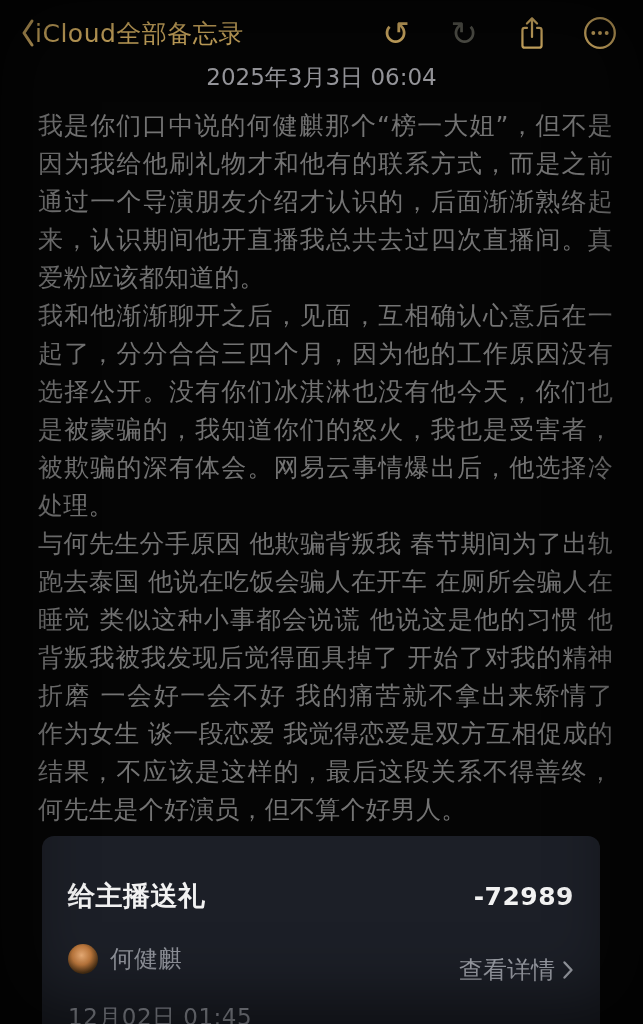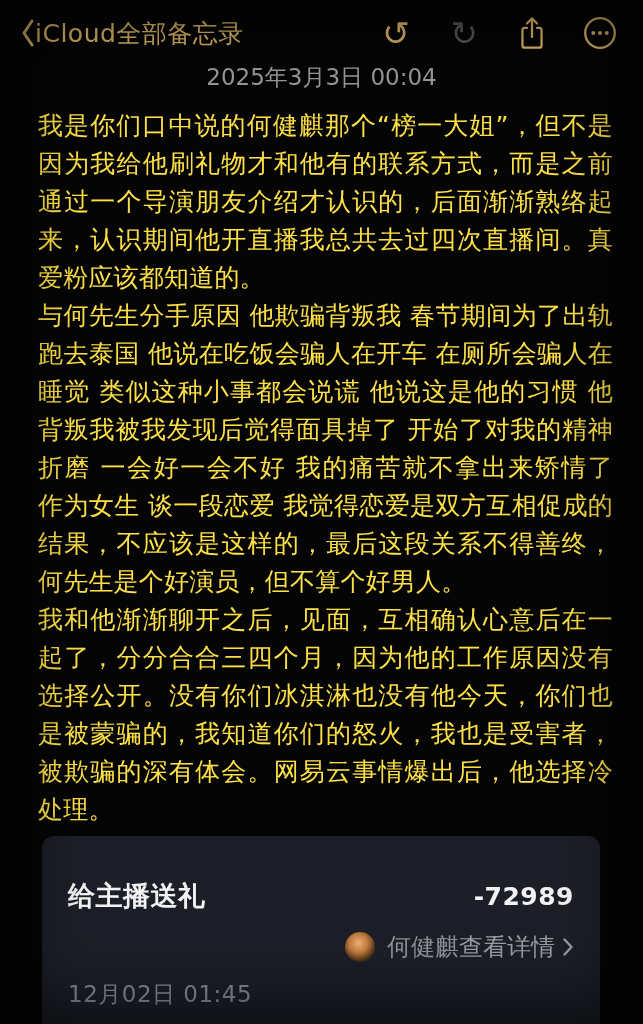--- a/index.html
+++ b/index.html
@@ -40,21 +40,21 @@
   
   .note-date{
     text-align:center;
     color:#97979c;
     font-size:23px;
     margin:4px 0 10px 0;
   }
   
   .note-body{
     padding:4px 30px 0 38px;
-    color:#fde047;
+    color:#737373;
     font-size:25px;
     line-height:38px;
     letter-spacing:.2px;
   }
   .note-body p{margin:0;text-align:justify;}
   
   .card{
     position:absolute;
     left:42px;top:836px;
     width:558px;height:220px;
@@ -62,31 +62,31 @@
     border-radius:12px;
     padding:42px 26px 0 26px;
     cursor:pointer;
   }
   .card-row1{
     display:flex;justify-content:space-between;align-items:center;
   }
   .card-title{color:#f2f2f2;font-size:27px;font-weight:700;letter-spacing:.5px;text-align:right;}
   .card-amount{color:#f2f2f2;font-size:25px;font-weight:700;letter-spacing:.5px;}
   .card-row2{
-    display:flex;justify-content:flex-end;align-items:center;
+    display:flex;justify-content:space-between;align-items:center;
     margin-top:17px;
   }
   .who{display:flex;align-items:center;gap:12px;}
   .avatar{
     width:30px;height:30px;border-radius:50%;
     background:radial-gradient(circle at 45% 38%, #f0b27a 0%, #c07a3e 38%, #4a3015 70%, #140e07 100%);
     flex:0 0 auto;
   }
   .recipient{color:#90939b;font-size:24px;}
-  .details{display:flex;align-items:center;gap:7px;color:#9a9da5;}
+  .details{display:flex;align-items:center;gap:7px;color:#9a9da5;margin-top:23px;}
   .details-label{font-size:24px;color:#9a9da5;}
   .card-row3{
     margin-top:16px;
     color:#8b8e96;font-size:23px;letter-spacing:.5px;
   }
 </style>
 </head>
 <body>
 
 <div class="screen">
@@ -119,26 +119,26 @@
         <svg width="36" height="36" viewBox="0 0 28 28">
           <circle cx="14" cy="14" r="11.5" fill="none" stroke="#d8b266" stroke-width="1.8"></circle>
           <circle cx="8.8" cy="14" r="1.5" fill="#d8b266"></circle>
           <circle cx="14" cy="14" r="1.5" fill="#d8b266"></circle>
           <circle cx="19.2" cy="14" r="1.5" fill="#d8b266"></circle>
         </svg>
       </button>
     </div>
   </header>
 
-  <div class="note-date">2025年3月3日 00:04</div>
+  <div class="note-date">2025年3月3日 06:04</div>
 
   <div class="note-body">
     <p>我是你们口中说的何健麒那个“榜一大姐”，但不是因为我给他刷礼物才和他有的联系方式，而是之前通过一个导演朋友介绍才认识的，后面渐渐熟络起来，认识期间他开直播我总共去过四次直播间。真爱粉应该都知道的。</p>
+    <p>我和他渐渐聊开之后，见面，互相确认心意后在一起了，分分合合三四个月，因为他的工作原因没有选择公开。没有你们冰淇淋也没有他今天，你们也是被蒙骗的，我知道你们的怒火，我也是受害者，被欺骗的深有体会。网易云事情爆出后，他选择冷处理。</p>
     <p>与何先生分手原因 他欺骗背叛我 春节期间为了出轨跑去泰国 他说在吃饭会骗人在开车 在厕所会骗人在睡觉 类似这种小事都会说谎 他说这是他的习惯 他背叛我被我发现后觉得面具掉了 开始了对我的精神折磨 一会好一会不好 我的痛苦就不拿出来矫情了 作为女生 谈一段恋爱 我觉得恋爱是双方互相促成的结果，不应该是这样的，最后这段关系不得善终，何先生是个好演员，但不算个好男人。</p>
-    <p>我和他渐渐聊开之后，见面，互相确认心意后在一起了，分分合合三四个月，因为他的工作原因没有选择公开。没有你们冰淇淋也没有他今天，你们也是被蒙骗的，我知道你们的怒火，我也是受害者，被欺骗的深有体会。网易云事情爆出后，他选择冷处理。</p>
   </div>
 
   <div class="card">
     <div class="card-row1">
       <span class="card-title">给主播送礼</span>
       <span class="card-amount">-72989</span>
     </div>
     <div class="card-row2">
       <span class="who">
         <span class="avatar"></span>

